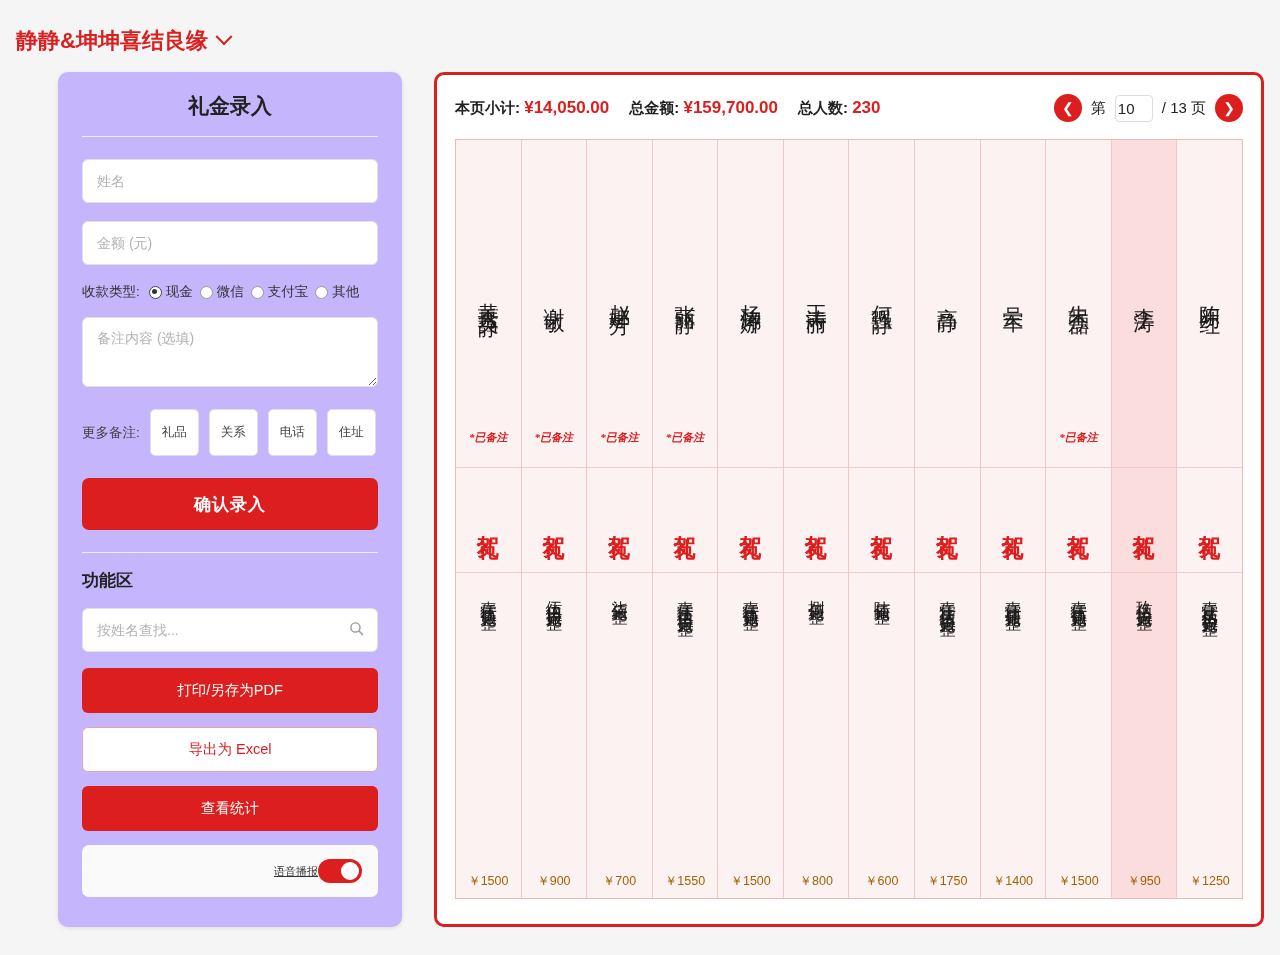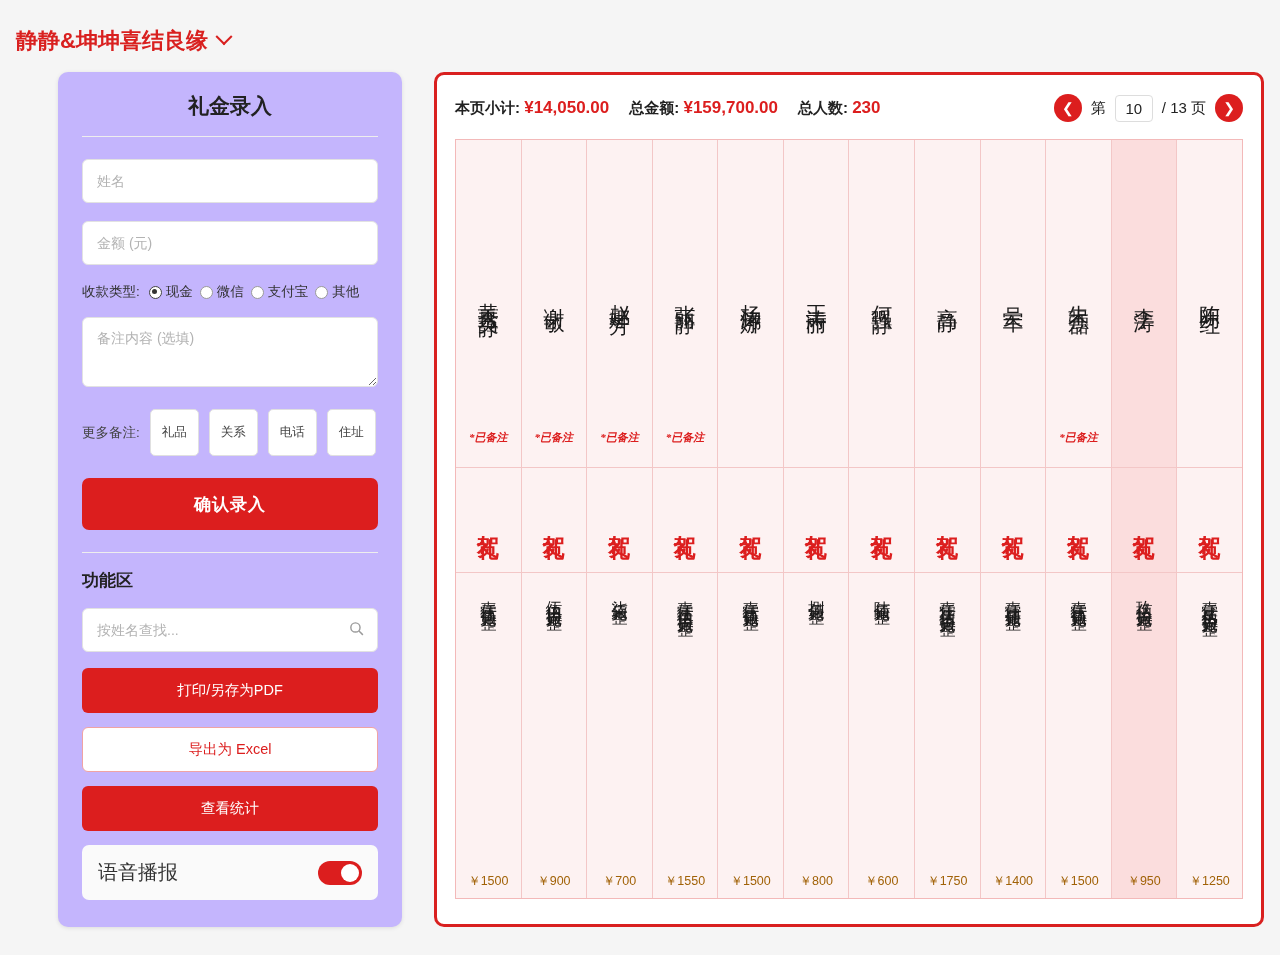--- a/index.html
+++ b/index.html
@@ -154,26 +154,27 @@
     width: 100%; height: 45px;
     background: #fff; color: #dc1e1e;
     border: 1px solid #f0a3a3; border-radius: 6px;
     font-size: 14.5px; cursor: pointer;
     margin-bottom: 14px;
     font-family: inherit;
   }
   .toggle-row {
     display: flex;
     align-items: center;
-    justify-content: space-between;
+    justify-content: flex-end;
     background: #fafafa;
     border-radius: 7px;
     padding: 14px 16px;
-    font-size: 20px;
+    font-size: 11px;
     color: #333;
+    text-decoration: underline;
   }
   .toggle {
     width: 44px; height: 24px;
     border-radius: 12px;
     background: #dc1e1e;
     position: relative;
     cursor: pointer;
   }
   .toggle::after {
     content: "";
@@ -222,21 +223,20 @@
     align-items: center;
     justify-content: center;
     font-size: 14px;
     cursor: pointer;
     line-height: 1;
   }
   .page-num {
     border: 1px solid #ddd;
     border-radius: 4px;
     width: 38px; height: 27px;
-    text-align: center;
     font-size: 15px;
     font-family: inherit;
     color: #222;
     outline: none;
   }
   .grid {
     display: flex;
     border: 1px solid #f3b9b9;
     background: #fdf0f0;
     height: 760px;

